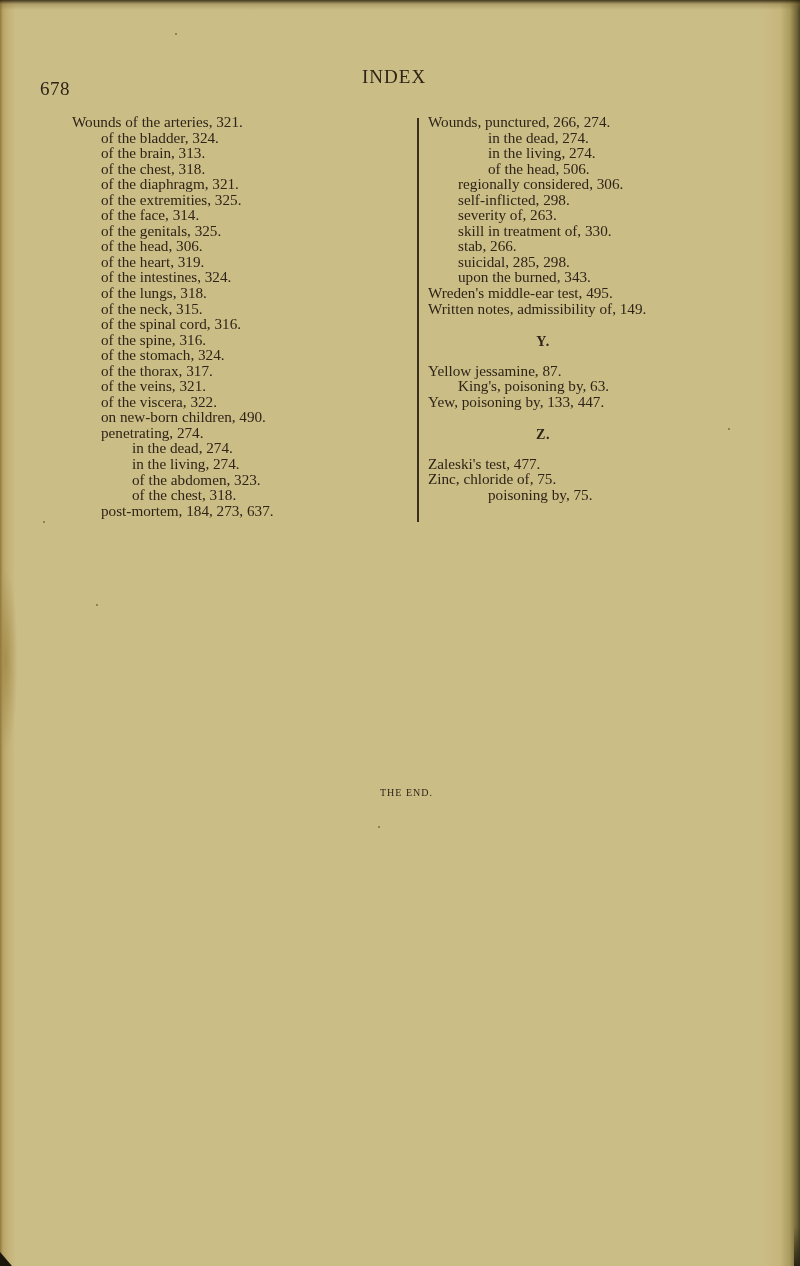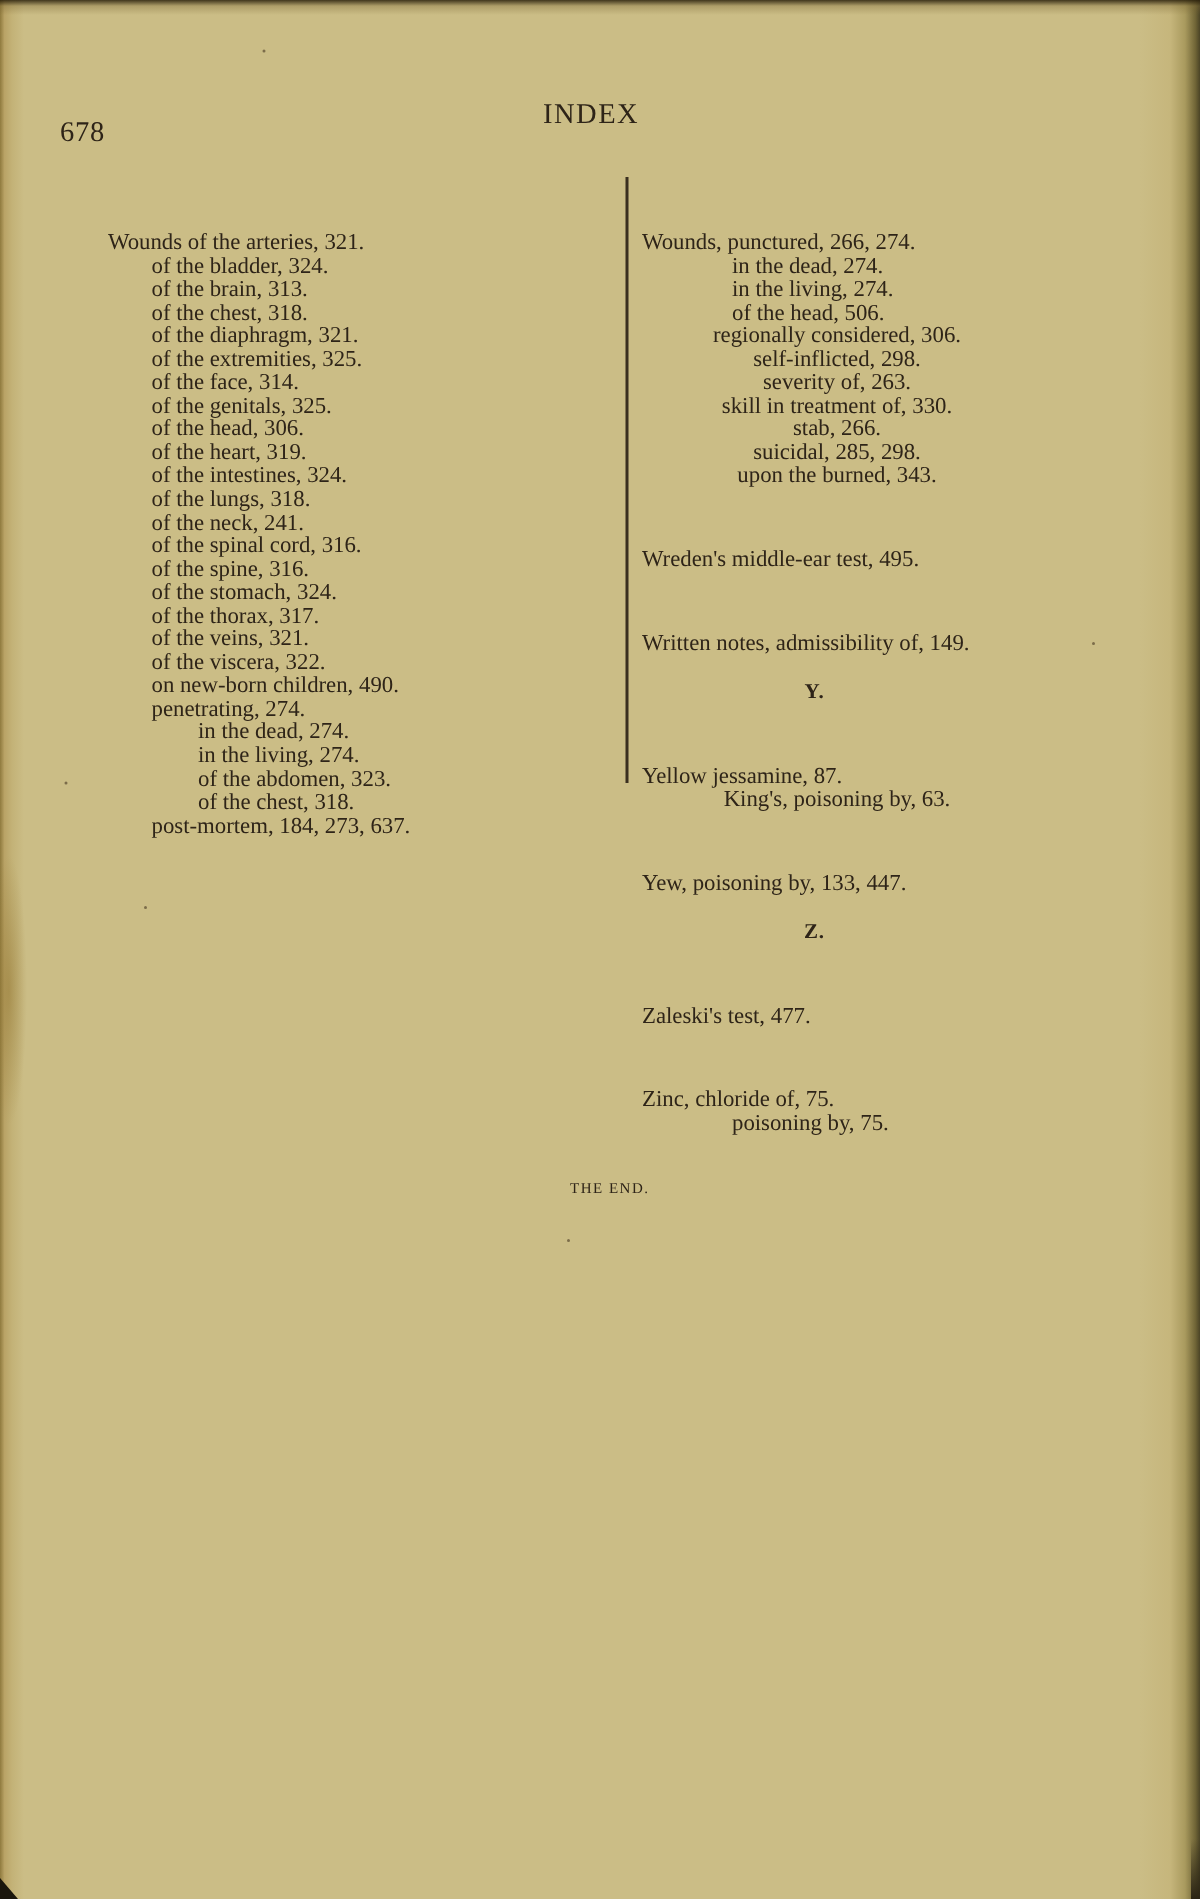--- a/index.html
+++ b/index.html
@@ -76,24 +76,24 @@
     }
     .col-divider {
       position: absolute;
       left: 417px;
       top: 118px;
       width: 1.5px;
       height: 404px;
       background: #3a2f1f;
     }
     .entry { display: block; height: 15.55px; }
-    .lvl0 { padding-left: 0px; margin-top: 40px; }
+    .lvl0 { padding-left: 0px; }
     .lvl1 { padding-left: 29px; }
     .lvl2 { padding-left: 60px; }
-    .r-lvl1 { padding-left: 30px; text-align: center; }
+    .r-lvl1 { padding-left: 30px; }
     .r-lvl2 { padding-left: 60px; }
     .section-letter {
       display: block;
       text-align: center;
       width: 230px;
       font-weight: bold;
       font-size: 14px;
       letter-spacing: 0.5px;
       margin-top: 18px;
       margin-bottom: 13px;
@@ -128,21 +128,21 @@
     <span class="entry lvl1">of the brain, 313.</span>
     <span class="entry lvl1">of the chest, 318.</span>
     <span class="entry lvl1">of the diaphragm, 321.</span>
     <span class="entry lvl1">of the extremities, 325.</span>
     <span class="entry lvl1">of the face, 314.</span>
     <span class="entry lvl1">of the genitals, 325.</span>
     <span class="entry lvl1">of the head, 306.</span>
     <span class="entry lvl1">of the heart, 319.</span>
     <span class="entry lvl1">of the intestines, 324.</span>
     <span class="entry lvl1">of the lungs, 318.</span>
-    <span class="entry lvl1">of the neck, 241.</span>
+    <span class="entry lvl1">of the neck, 315.</span>
     <span class="entry lvl1">of the spinal cord, 316.</span>
     <span class="entry lvl1">of the spine, 316.</span>
     <span class="entry lvl1">of the stomach, 324.</span>
     <span class="entry lvl1">of the thorax, 317.</span>
     <span class="entry lvl1">of the veins, 321.</span>
     <span class="entry lvl1">of the viscera, 322.</span>
     <span class="entry lvl1">on new-born children, 490.</span>
     <span class="entry lvl1">penetrating, 274.</span>
     <span class="entry lvl2">in the dead, 274.</span>
     <span class="entry lvl2">in the living, 274.</span>

